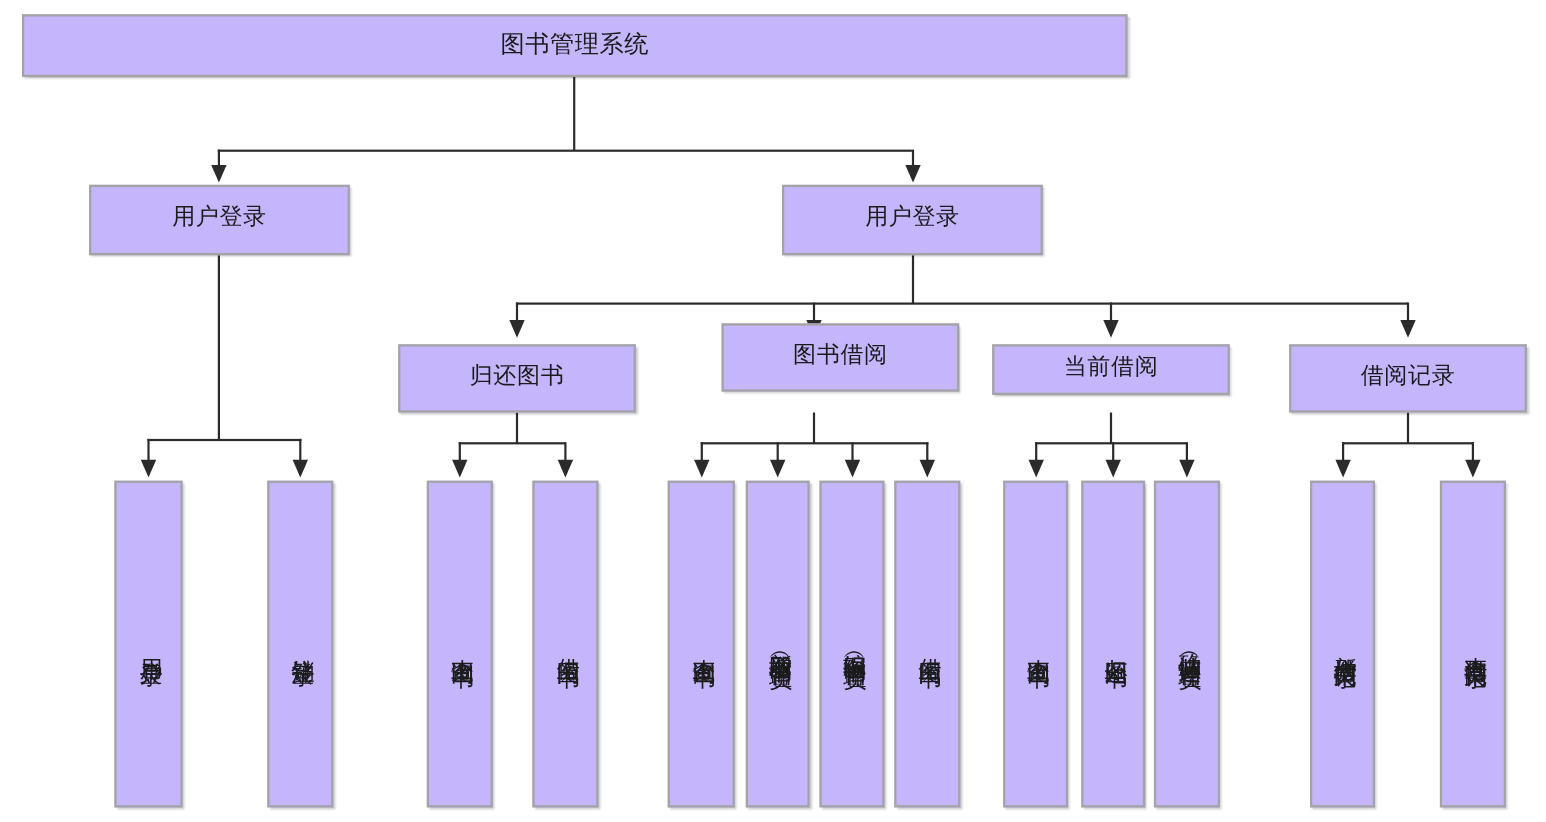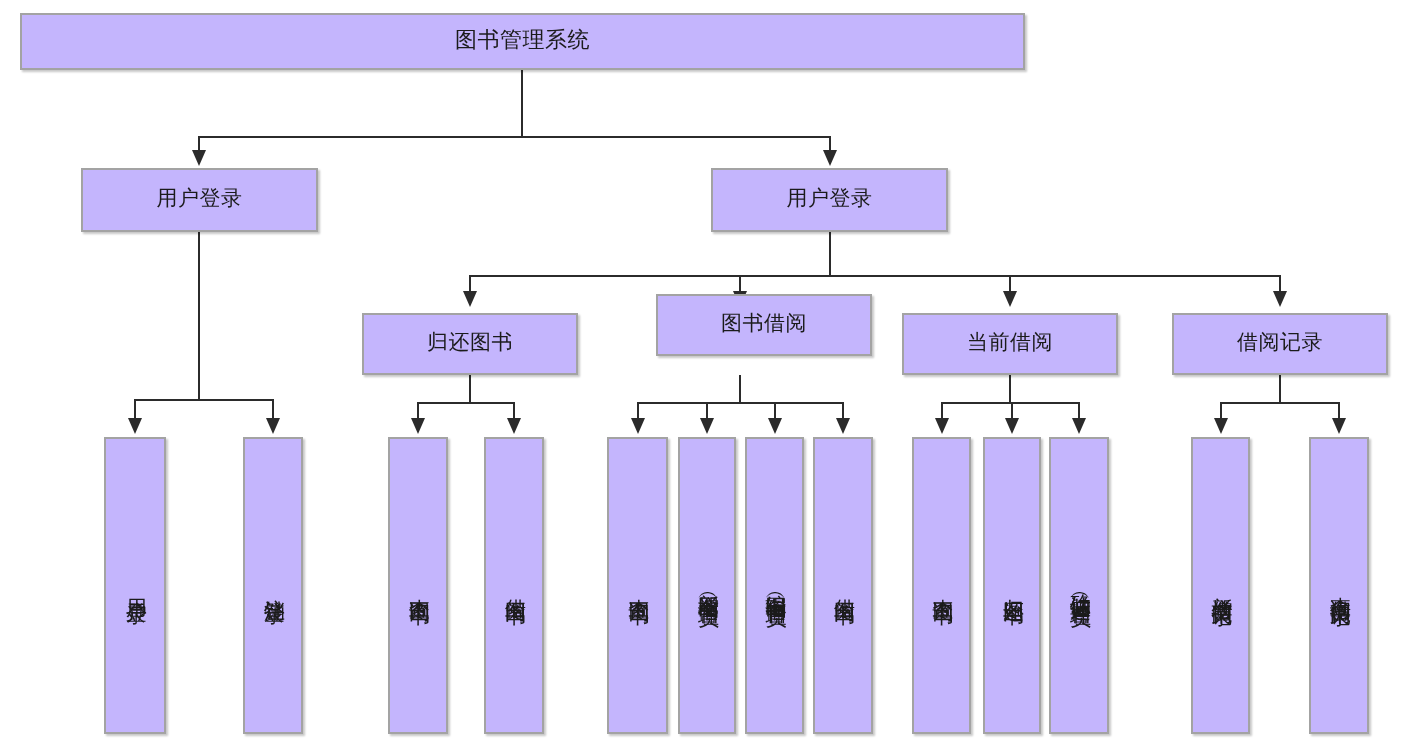--- a/index.html
+++ b/index.html
@@ -152,21 +152,21 @@
   <div class="node" style="left:711px; top:168px; width:237px; height:64px;">
     <span class="lbl">用户登录</span>
   </div>
 
   <div class="node" style="left:362px; top:313px; width:216px; height:62px;">
     <span class="lbl">归还图书</span>
   </div>
   <div class="node" style="left:632px; top:294px; width:216px; height:62px;margin-left:24px;">
     <span class="lbl">图书借阅</span>
   </div>
-  <div class="node" style="left:902px; top:313px; width:216px; height:62px;">
+  <div class="node" style="left:902px; top:313px; width:216px; height:46px;">
     <span class="lbl">当前借阅</span>
   </div>
   <div class="node" style="left:1172px; top:313px; width:216px; height:62px;">
     <span class="lbl">借阅记录</span>
   </div>
 
   <div class="node vert" style="left:104px; top:437px; width:62px; height:297px;">
     <span class="lbl">用户登录</span>
   </div>
   <div class="node vert" style="left:243px; top:437px; width:60px; height:297px;">

